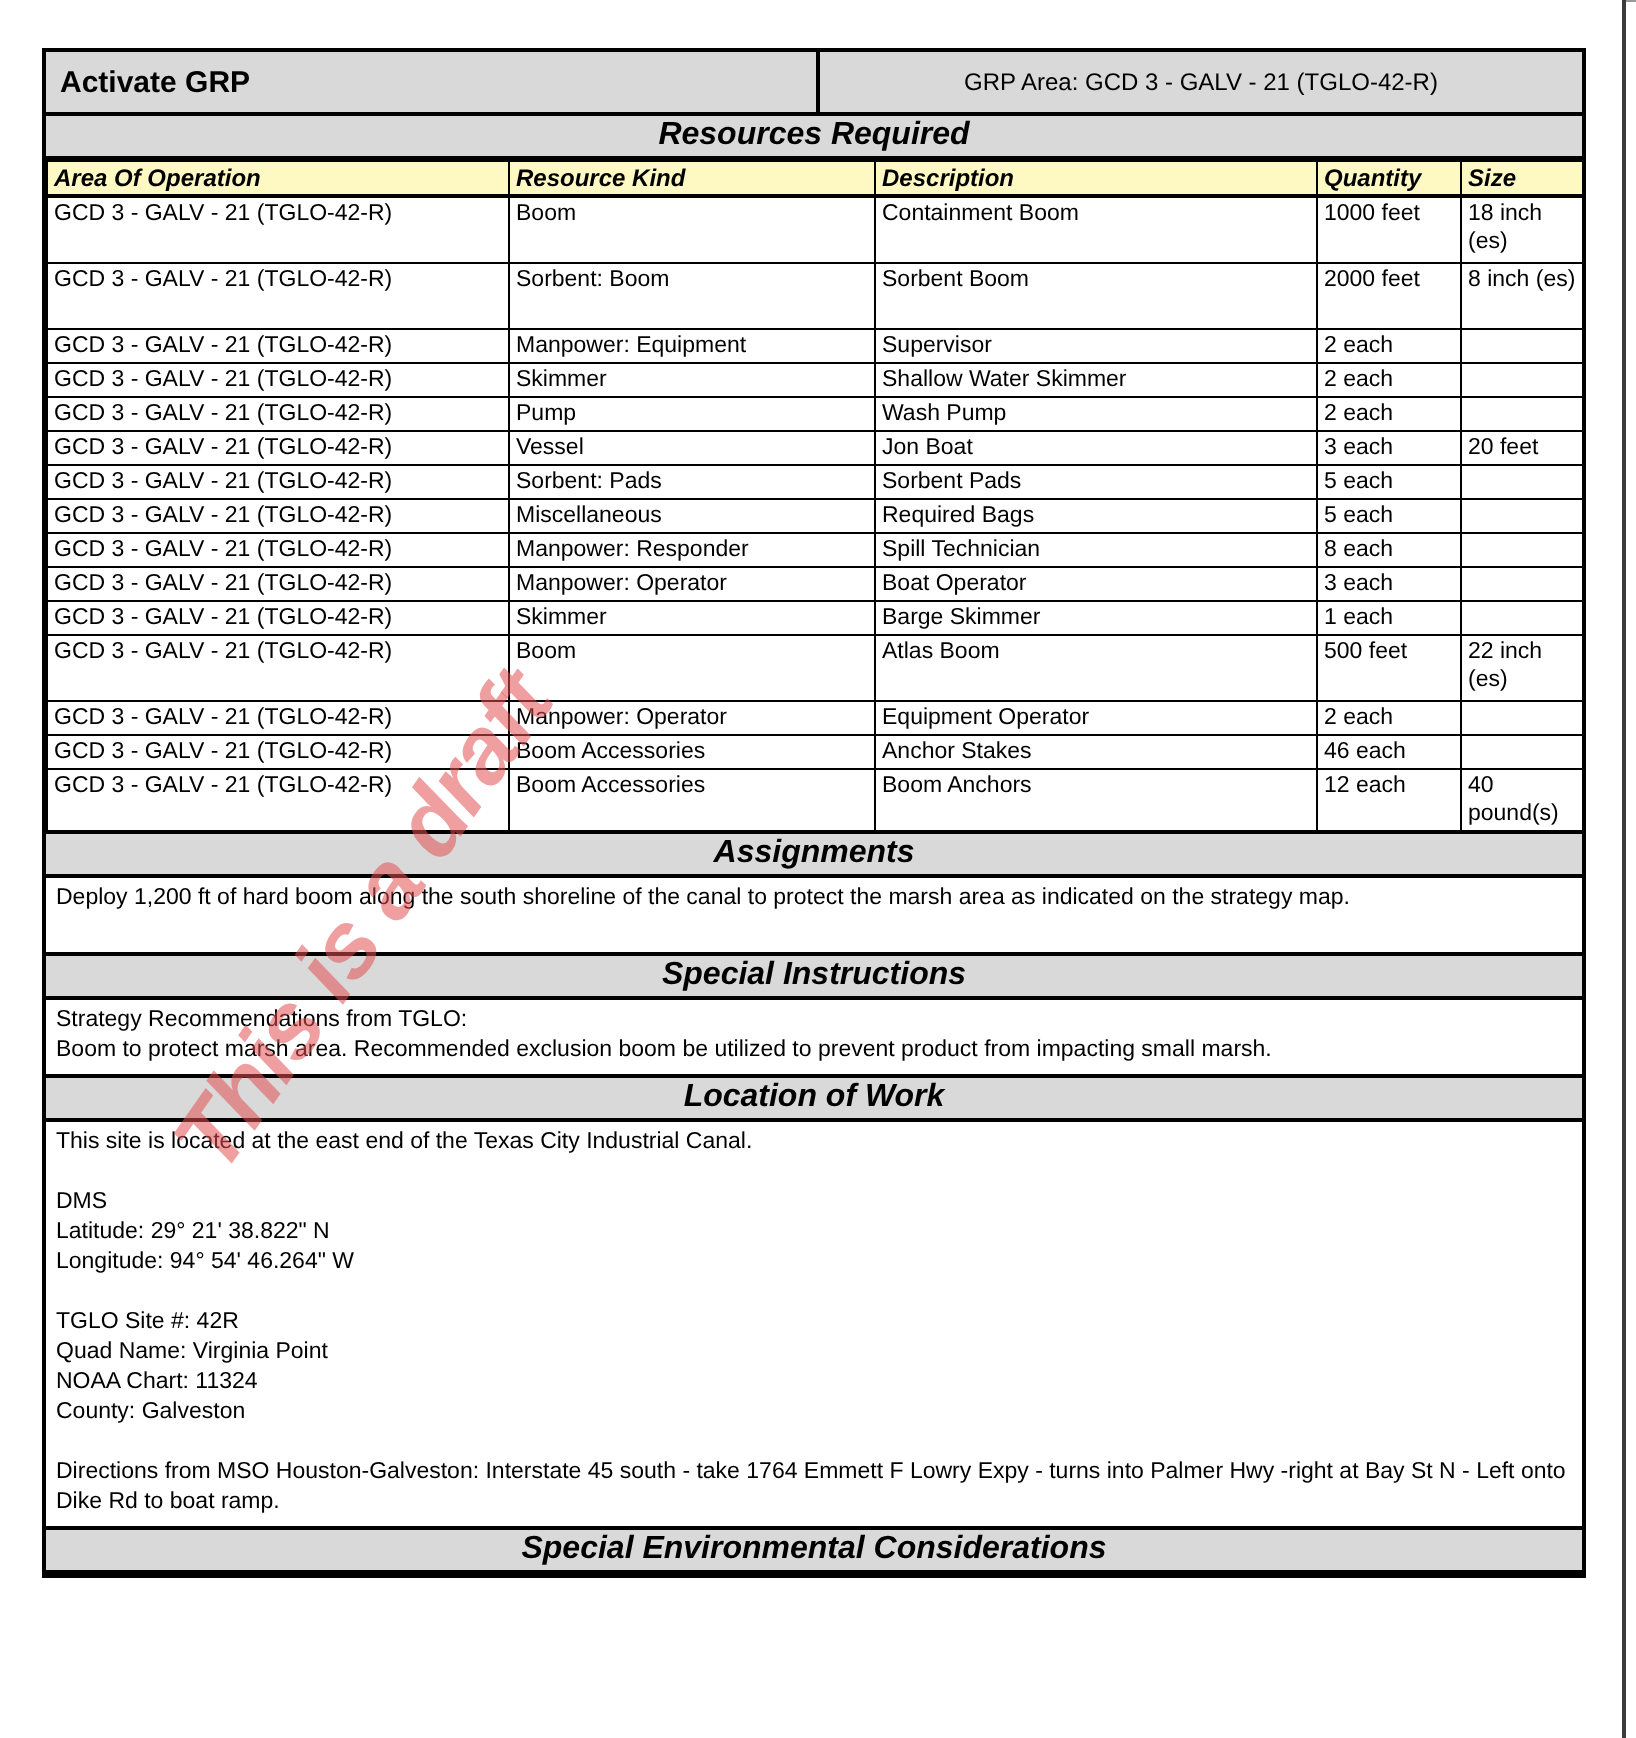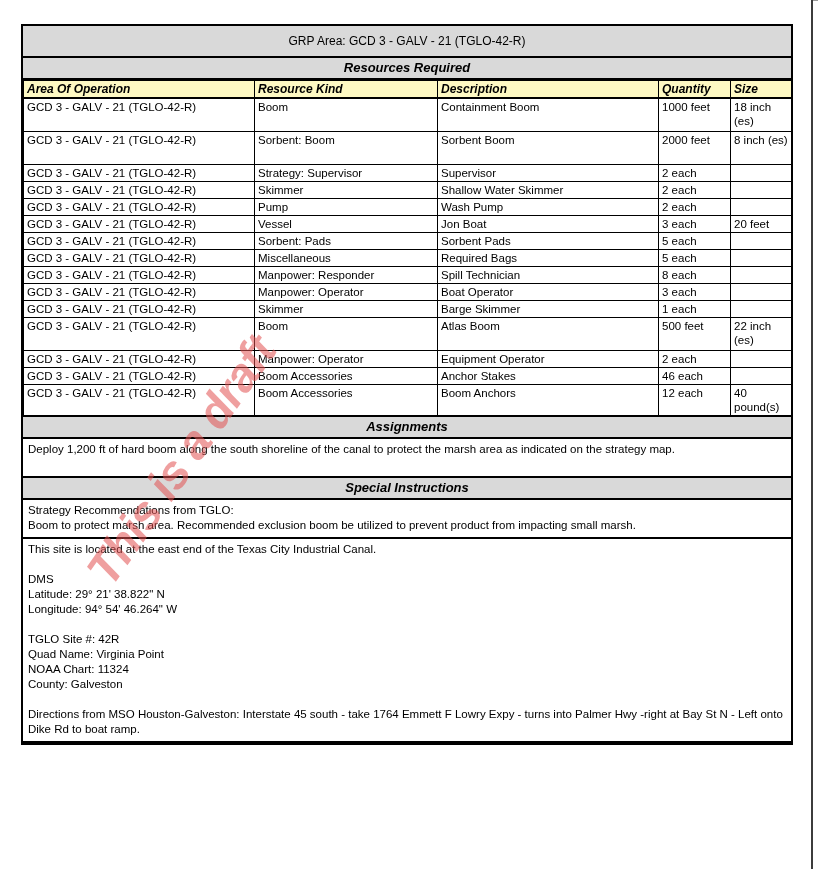--- a/index.html
+++ b/index.html
@@ -72,21 +72,21 @@
     z-index: 5;
   }
 
   
   .band {
     background: #d9d9d9;
     border-bottom: 2px solid #000000;
     text-align: center;
     font-weight: bold;
     font-style: italic;
-    font-size: 13px;
+    font-size: 16px;
     line-height: 18px;
     height: 18px;
     box-sizing: content-box;
     padding: 1px 0;
   }
 
   
   .title-row {
     display: flex;
     background: #d9d9d9;
@@ -165,20 +165,21 @@
 <div class="top-rule"></div>
 <div class="right-edge"></div>
 
 <div class="page">
 
   <div class="watermark">This is a draft</div>
 
   <div class="doc">
 
     <div class="title-row">
+      <div class="title-left">Activate GRP</div>
       <div class="title-right">GRP Area: GCD 3 - GALV - 21 (TGLO-42-R)</div>
     </div>
 
     <div class="band">Resources Required</div>
 
     <table class="res">
       <colgroup>
         <col class="c-aoo">
           <col class="c-kind">
           <col class="c-desc">
@@ -204,21 +205,21 @@
         </tr>
         <tr class="tall">
           <td>GCD 3 - GALV - 21 (TGLO-42-R)</td>
           <td>Sorbent: Boom</td>
           <td>Sorbent Boom</td>
           <td>2000 feet</td>
           <td>8 inch (es)</td>
         </tr>
         <tr>
           <td>GCD 3 - GALV - 21 (TGLO-42-R)</td>
-          <td>Strategy: Supervisor</td>
+          <td>Manpower: Equipment</td>
           <td>Supervisor</td>
           <td>2 each</td>
           <td></td>
         </tr>
         <tr>
           <td>GCD 3 - GALV - 21 (TGLO-42-R)</td>
           <td>Skimmer</td>
           <td>Shallow Water Skimmer</td>
           <td>2 each</td>
           <td></td>
@@ -303,28 +304,30 @@
       </tbody>
     </table>
 
     <div class="band">Assignments</div>
     <div class="text-block assign">Deploy 1,200 ft of hard boom along the south shoreline of the canal to protect the marsh area as indicated on the strategy map.</div>
 
     <div class="band">Special Instructions</div>
     <div class="text-block">Strategy Recommendations from TGLO:
 Boom to protect marsh area. Recommended exclusion boom be utilized to prevent product from impacting small marsh.</div>
 
+    <div class="band">Location of Work</div>
     <div class="text-block">This site is located at the east end of the Texas City Industrial Canal.
 
 DMS
 Latitude: 29° 21' 38.822" N
 Longitude: 94° 54' 46.264" W
 
 TGLO Site #: 42R
 Quad Name: Virginia Point
 NOAA Chart: 11324
 County: Galveston
 
 Directions from MSO Houston-Galveston: Interstate 45 south - take 1764 Emmett F Lowry Expy - turns into Palmer Hwy -right at Bay St N - Left onto Dike Rd to boat ramp.</div>
 
+    <div class="band">Special Environmental Considerations</div>
 
   </div>
 </div>
 
 </body></html>

